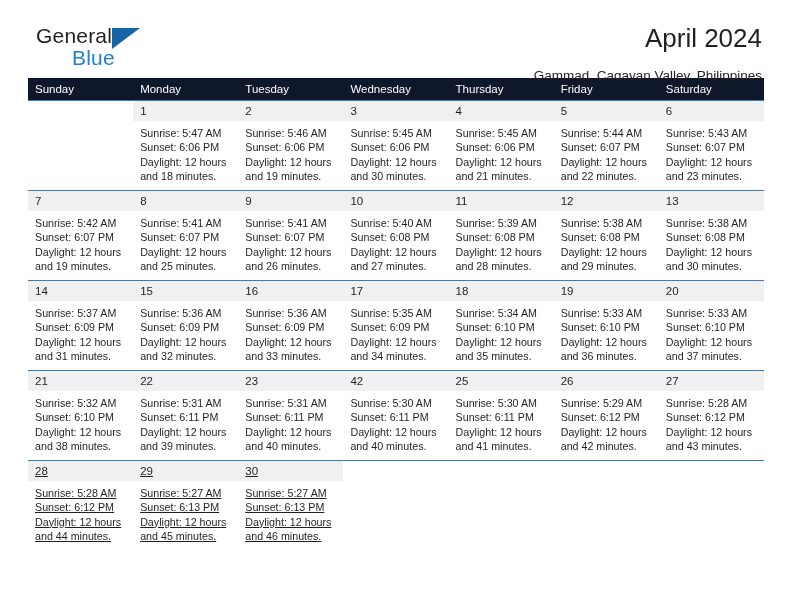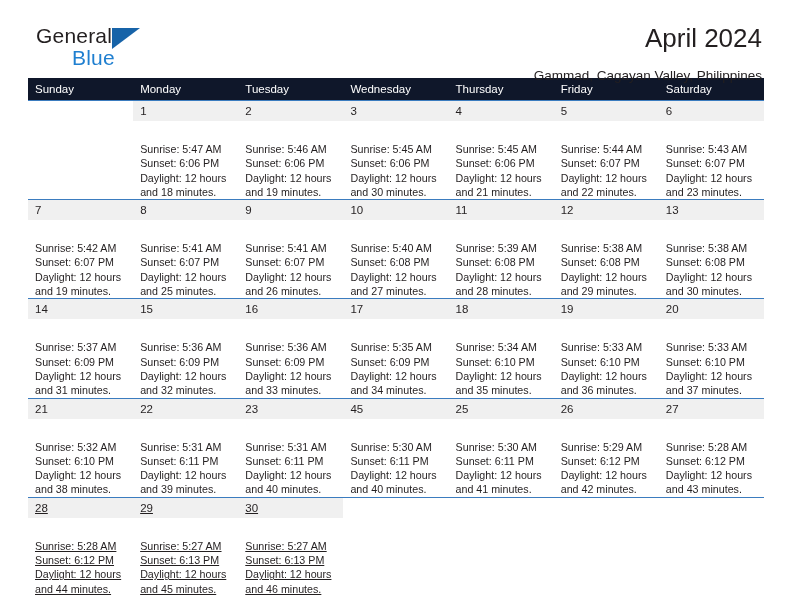--- a/index.html
+++ b/index.html
@@ -125,21 +125,21 @@
     padding: 4px 0 4px 7px;
     height: 20px;
     box-sizing: border-box;
     line-height: 13px;
   }
   .cell.empty .daynum {
     background: #ffffff;
   }
 
   .lines {
-    padding: 21px 7px 0 7px;
+    padding: 5px 7px 0 7px;
     font-size: 10.7px;
     line-height: 14.3px;
     color: #231f20;
   }
   .lines div {
     white-space: nowrap;
   }
 </style>
 </head>
 <body>
@@ -434,21 +434,21 @@
               <div class="lines">
                 <div>Sunrise: 5:31 AM</div>
                 <div>Sunset: 6:11 PM</div>
                 <div>Daylight: 12 hours</div>
                 <div>and 40 minutes.</div>
               </div>
             </div>
           </td>
           <td>
             <div class="cell">
-              <div class="daynum">45</div>
+              <div class="daynum">42</div>
               <div class="lines">
                 <div>Sunrise: 5:30 AM</div>
                 <div>Sunset: 6:11 PM</div>
                 <div>Daylight: 12 hours</div>
                 <div>and 40 minutes.</div>
               </div>
             </div>
           </td>
           <td>
             <div class="cell">

